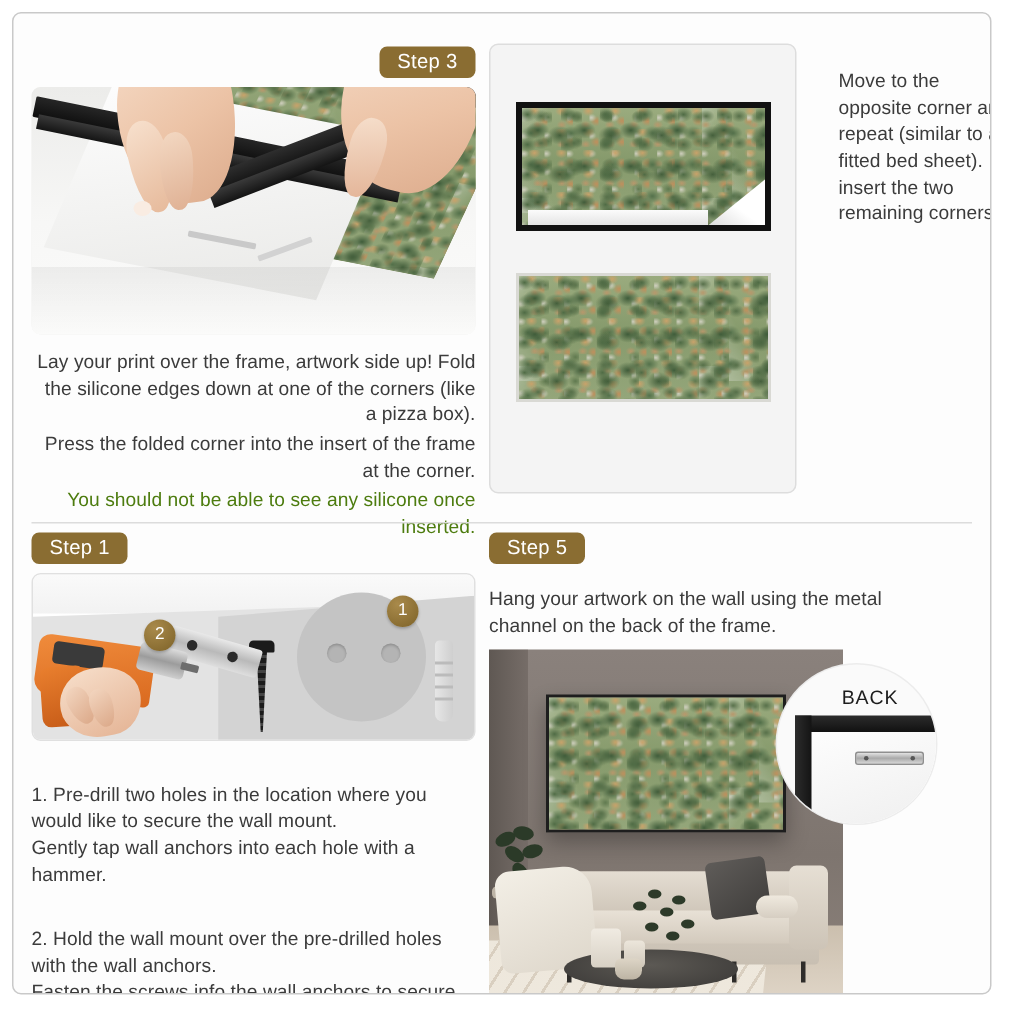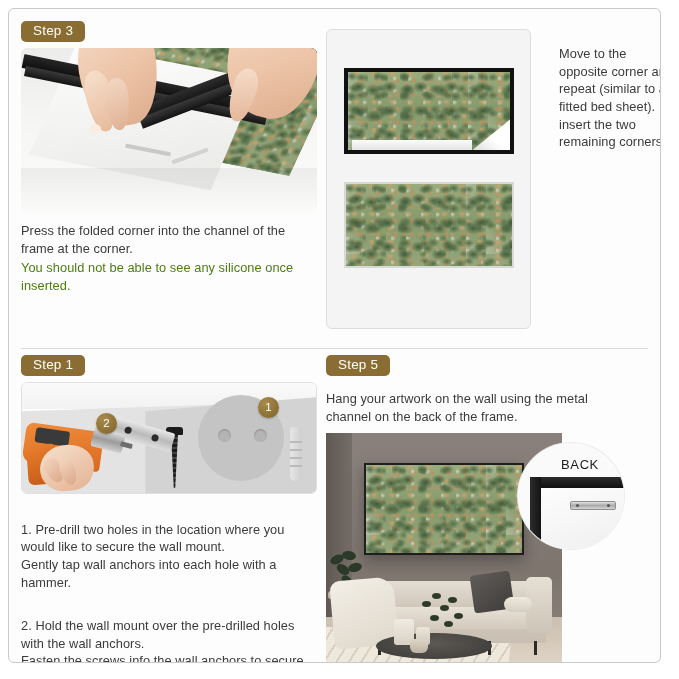--- a/index.html
+++ b/index.html
@@ -25,21 +25,21 @@
     line-height:1.05;white-space:nowrap;
   }
 
   
   .body-text{color:#3b3b3b;font-size:12.8px;line-height:1.38;letter-spacing:.05px;}
   .accent-text{color:#4d7c0f;}
   .para{margin:0;}
   .para + .para{margin-top:8px;}
 
   
-  .col-left-top{position:absolute;left:12px;top:12px;width:296px;}
+  .col-left-top{position:absolute;left:12px;top:22px;width:296px;text-align:right;}
   .col-mid-top{position:absolute;left:317px;top:20px;width:205px;}
   .col-right-top{position:absolute;left:550px;top:36px;width:118px;}
   .col-left-bot{position:absolute;left:12px;top:6px;width:296px;}
   .col-right-bot{position:absolute;left:317px;top:6px;width:326px;}
 
   .card{
     border:1px solid #dddddd;border-radius:6px;background:#f4f4f4;
     box-sizing:border-box;
   }
   .photo{border-radius:6px;overflow:hidden;position:relative;}
@@ -283,21 +283,22 @@
         <div class="hand hand-l"></div>
         <div class="fing-l1"></div>
         <div class="fing-l2"></div>
         <div class="nail" style="left:68px;top:76px;"></div>
         <div class="hand hand-r"></div>
         <div class="fing-r1"></div>
         <div class="gloss"></div>
       </div>
 
       <div class="body-text" style="margin-top:9px;">
-        <p class="para" style="margin-top:2px;">Press the folded corner into the channel of the frame at the corner.</p>
+        <p class="para">Lay your print over the frame, artwork side up! Fold the silicone edges down at one of the corners (like a pizza box).</p>
+        <p class="para" style="margin-top:2px;">Press the folded corner into the insert of the frame at the corner.</p>
         <p class="para accent-text" style="margin-top:2px;">You should not be able to see any silicone once inserted.</p>
       </div>
     </div>
 
     <div class="col-mid-top">
       <div class="card midcard">
         <div class="mid-art1">
           <div class="inner">
               <div class="artbg"></div>
             <div class="peel"></div>

